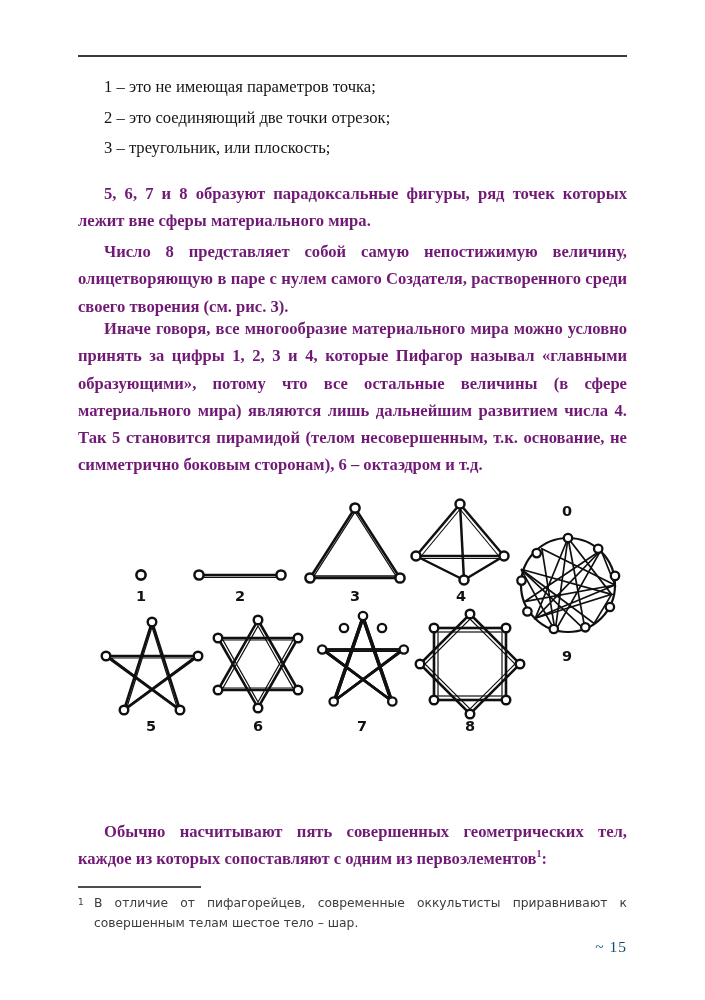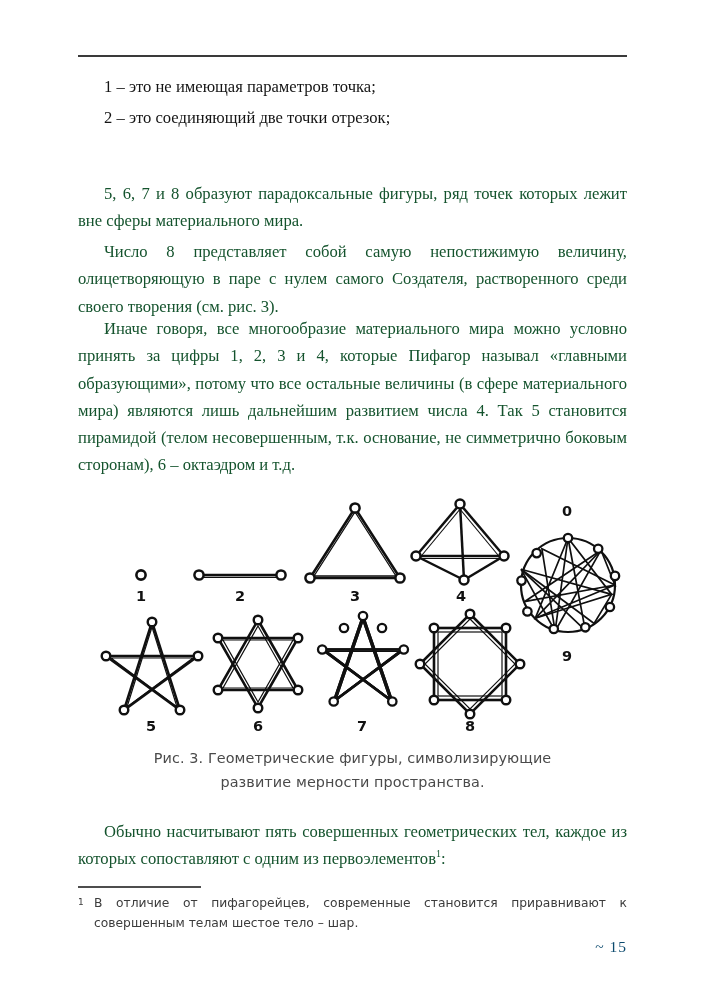--- a/index.html
+++ b/index.html
@@ -42,21 +42,22 @@
     height: 2px;
     background: #3a3a3a;
   }
 
   p.body {
     margin: 0 0 0 0;
     font-size: 16.6px;
     line-height: 27.3px;
     text-align: justify;
     text-justify: inter-word;
-    color: #14532d;
+    color: #701a75;
+    font-weight: bold;
   }
   p.body.indent {
     text-indent: 26px;
   }
 
   .list-block { position: absolute; left: 78px; width: 549px; top: 72px; }
   .list-block p { margin: 0; text-indent: 26px; font-size: 16.6px; line-height: 30.5px; }
 
   .para-1 { position: absolute; left: 78px; width: 549px; top: 180px; }
   .para-2 { position: absolute; left: 78px; width: 549px; top: 238px; }
@@ -143,20 +144,21 @@
 </head>
 <body>
 
 <div class="page">
 
   <div class="header-rule"></div>
 
   <div class="list-block">
     <p>1 – это не имеющая параметров точка;</p>
     <p>2 – это соединяющий две точки отрезок;</p>
+    <p>3 – треугольник, или плоскость;</p>
   </div>
 
   <div class="para-1">
     <p class="body indent">5, 6, 7 и 8 образуют парадоксальные фигуры, ряд точек которых лежит вне сферы материального мира.</p>
   </div>
   <div class="para-2">
     <p class="body indent">Число 8 представляет собой самую непостижимую величину, олицетворяющую в паре с нулем самого Создателя, растворенного среди своего творения (см. рис. 3).</p>
   </div>
   <div class="para-3">
     <p class="body indent">Иначе говоря, все многообразие материального мира можно условно принять за цифры 1, 2, 3 и 4, которые Пифагор называл «главными образующими», потому что все остальные величины (в сфере материального мира) являются лишь дальнейшим развитием числа 4. Так 5 становится пирамидой (телом несовершенным, т.к. основание, не симметрично боковым сторонам), 6 – октаэдром и т.д.</p>
@@ -320,30 +322,26 @@
           <circle cx="18" cy="90" r="4.3"></circle>
           <circle cx="4" cy="54" r="4.3"></circle>
           <circle cx="18" cy="18" r="4.3"></circle>
         </g>
       </svg>
     </div>
     <div class="fig-label" style="left:377px; top:230px;">8</div>
 
   </div>
 
-  <div class="caption">
-    <div>Рис. 3. Геометрические фигуры, символизирующие</div>
-    <div>развитие мерности пространства.</div>
-  </div>
 
   <div class="para-4">
     <p class="body indent"><span>Обычно насчитывают пять совершенных геометрических тел, каждое из которых сопоставляют с одним из первоэлементов</span><sup class="fn">1</sup><span>:</span></p>
   </div>
 
   <div class="footnote-rule"></div>
   <div class="footnote">
     <span class="fn-marker">1</span>
-    <span class="fn-text">В отличие от пифагорейцев, современные становится приравнивают к совершенным телам шестое тело – шар.</span>
+    <span class="fn-text">В отличие от пифагорейцев, современные оккультисты приравнивают к совершенным телам шестое тело – шар.</span>
   </div>
 
   <div class="page-number">~ 15</div>
 
 </div>
 
 </body></html>

